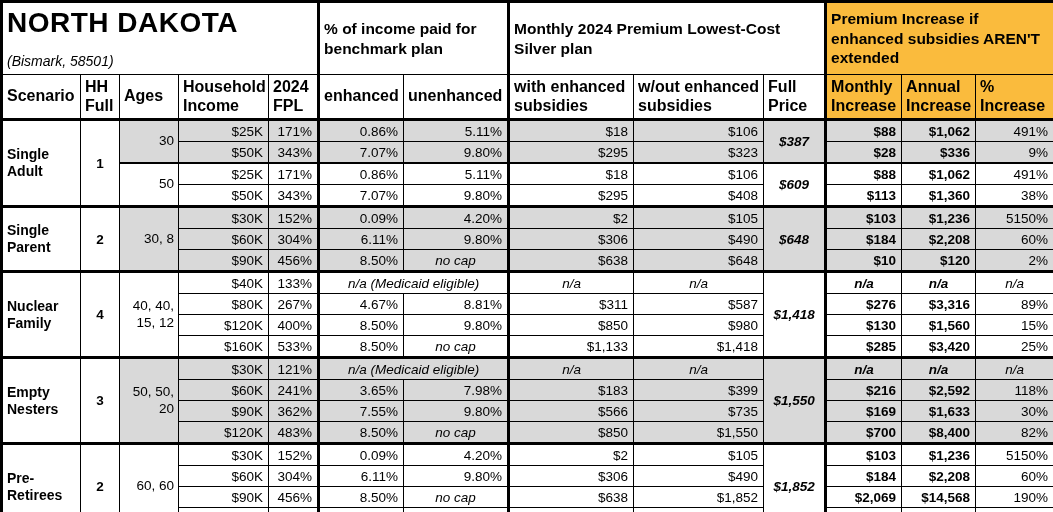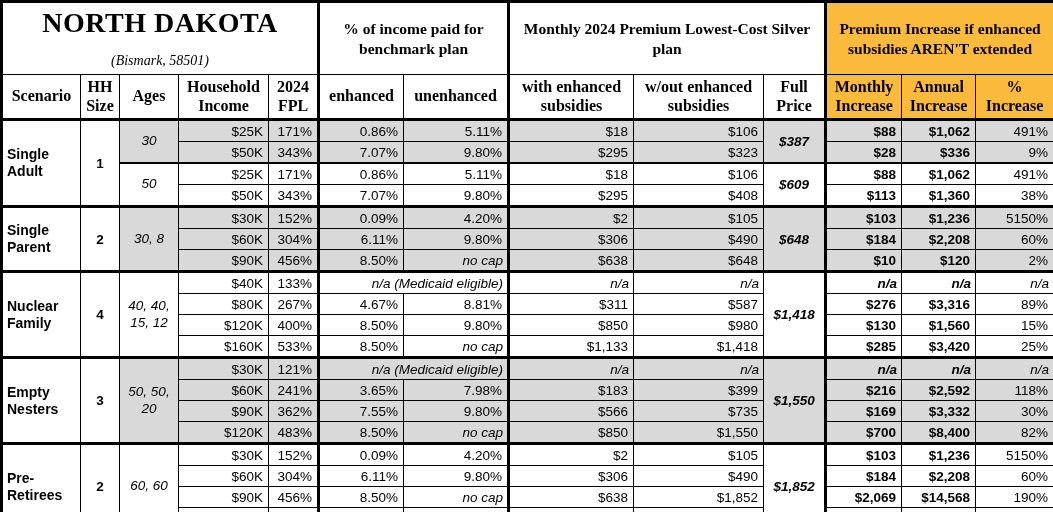--- a/index.html
+++ b/index.html
@@ -4,39 +4,39 @@
 <style>
   :root { --orange:#FABB3D; --gray:#D9D9D9; }
   html,body { margin:0; padding:0; background:#fff; width:1053px; height:512px; overflow:hidden; }
   table {
     border-collapse:collapse; table-layout:fixed;
     width:1053px; height:512px;
     font-family:"Liberation Sans", sans-serif;
     color:#000; border:3px solid #000;
   }
   th, td { border:1px solid #000; padding:0 4px; overflow:hidden; white-space:normal; }
-  thead th { font-weight:bold; text-align:center; vertical-align:middle;font-family:Liberation Serif, serif; }
+  thead th { font-weight:bold; text-align:left; vertical-align:middle; }
   tr.top th { height:71px; }
   tr.sub th { height:43px; font-size:16px; line-height:1.15; }
   .titleCell .title-main { font-size:28px; font-weight:bold; letter-spacing:.5px; line-height:1.1; }
   .titleCell .title-sub  { font-size:14px; font-weight:normal; font-style:italic; margin-top:14px; }
   .grp { font-size:15.5px; line-height:1.25; }
   .orange { background:var(--orange); }
   .gray   { background:var(--gray); }
   .thickL { border-left:3px solid #000; }
   tr.sectTop td, tr.sectTop { border-top:3px solid #000; }
   tr.grpTop td { border-top:2px solid #000; }
   tbody td { font-size:13.5px; height:20px; vertical-align:middle; }
   td.num  { text-align:right; padding-right:5px; }
-  td.ctr  { text-align:right; }
+  td.ctr  { text-align:center; }
   td.bold { font-weight:bold; }
   td.ital { font-style:italic; }
   td.scen { font-weight:bold; text-align:left; font-size:14px; line-height:1.2; }
   td.hh   { font-weight:bold; text-align:center; }
-  td.ages { text-align:center; line-height:1.2;font-style:italic; }
+  td.ages { text-align:right; line-height:1.2; }
   td.fp   { text-align:center; font-style:italic;font-weight:bold; }
 </style>
 </head>
 <body>
 
 <table>
   <colgroup>
     <col style="width:79px">
       <col style="width:39px">
       <col style="width:59px">
@@ -56,21 +56,21 @@
       <th colspan="5" class="titleCell">
         <div class="title-main">NORTH DAKOTA</div>
         <div class="title-sub">(Bismark, 58501)</div>
       </th>
       <th colspan="2" class="grp thickL">% of income paid for benchmark plan</th>
       <th colspan="3" class="grp thickL">Monthly 2024 Premium Lowest-Cost Silver plan</th>
       <th colspan="3" class="grp thickL orange">Premium Increase if enhanced subsidies AREN'T extended</th>
     </tr>
     <tr class="sub">
       <th>Scenario</th>
-      <th>HH Size</th>
+      <th>HH Full</th>
       <th>Ages</th>
       <th>Household Income</th>
       <th>2024 FPL</th>
       <th class="thickL">enhanced</th>
       <th>unenhanced</th>
       <th class="thickL">with enhanced subsidies</th>
       <th>w/out enhanced subsidies</th>
       <th>Full Price</th>
       <th class="thickL orange">Monthly Increase</th>
       <th class="orange">Annual Increase</th>
@@ -238,21 +238,21 @@
         <td class="num gray">118%</td>
       </tr>
       <tr>
         <td class="num gray">$90K</td>
         <td class="num gray">362%</td>
         <td class="num thickL gray">7.55%</td>
         <td class="num gray">9.80%</td>
         <td class="num thickL gray">$566</td>
         <td class="num gray">$735</td>
         <td class="num bold thickL gray">$169</td>
-        <td class="num bold gray">$3,332</td>
+        <td class="num bold gray">$1,633</td>
         <td class="num gray">30%</td>
       </tr>
       <tr>
         <td class="num gray">$120K</td>
         <td class="num gray">483%</td>
         <td class="num thickL gray">8.50%</td>
         <td class="ctr ital gray">no cap</td>
         <td class="num thickL gray">$850</td>
         <td class="num gray">$1,550</td>
         <td class="num bold thickL gray">$700</td>

